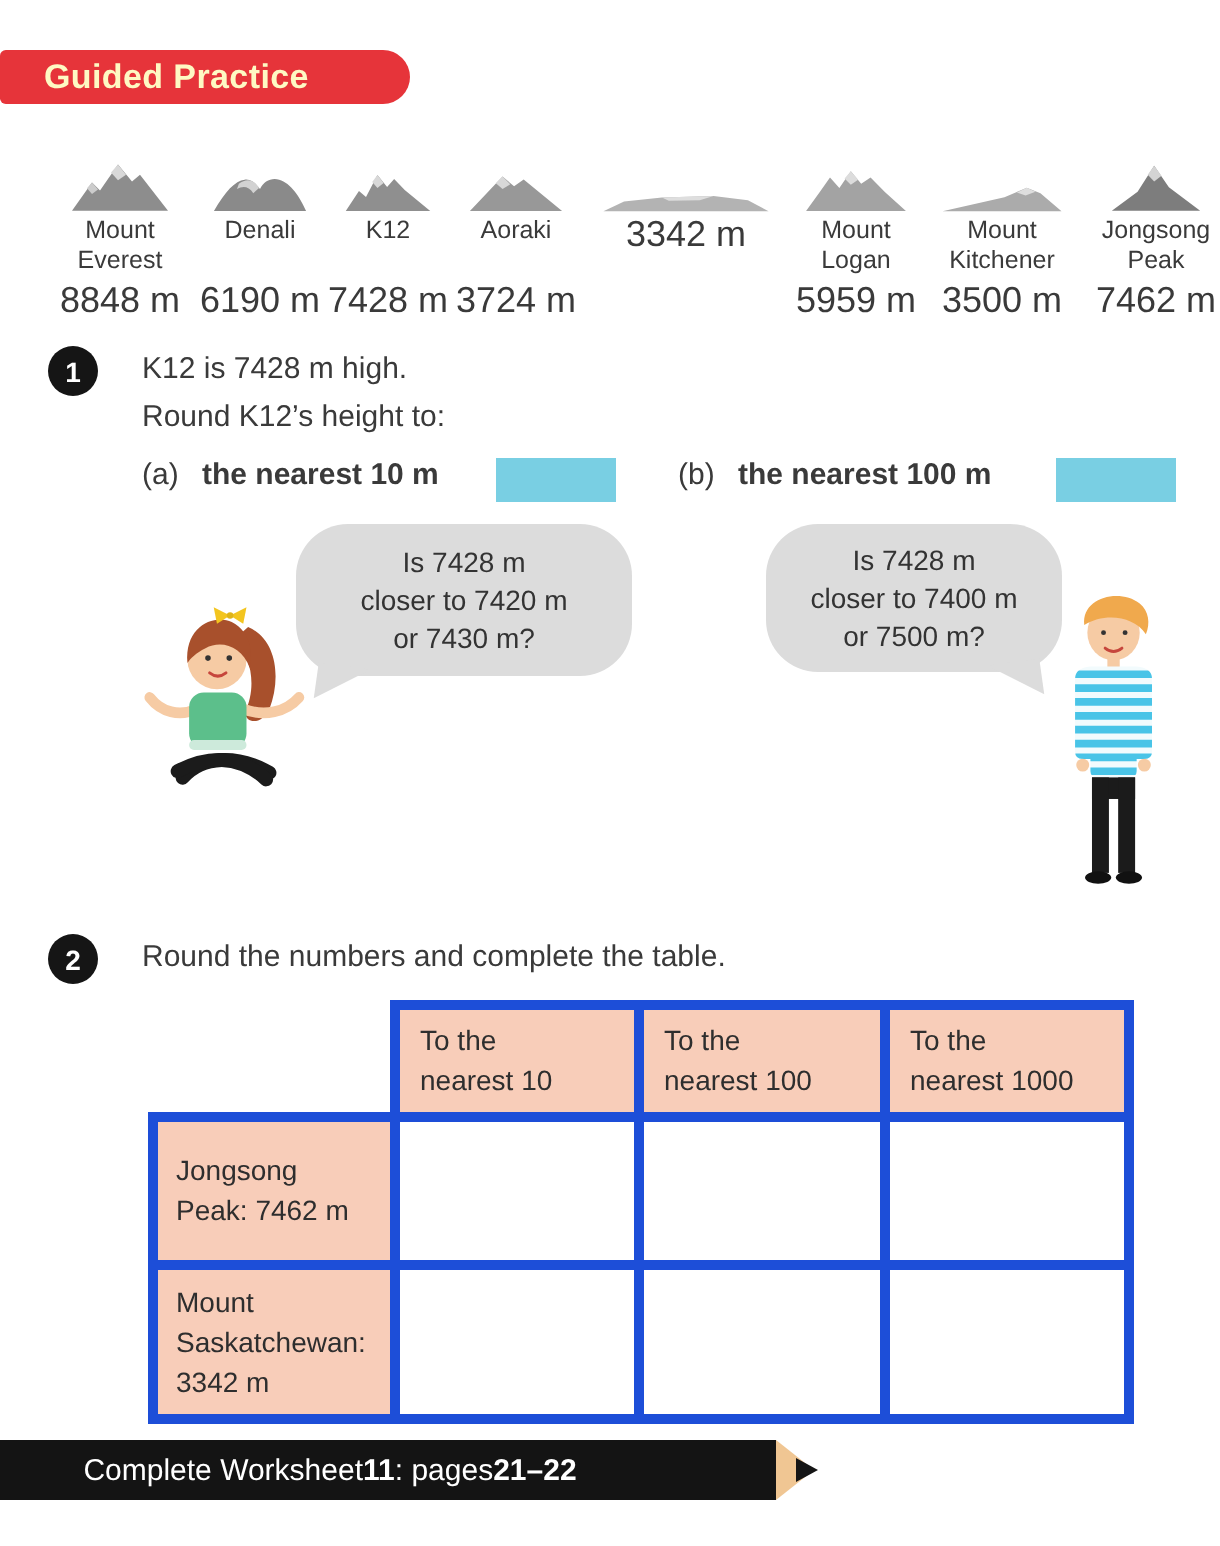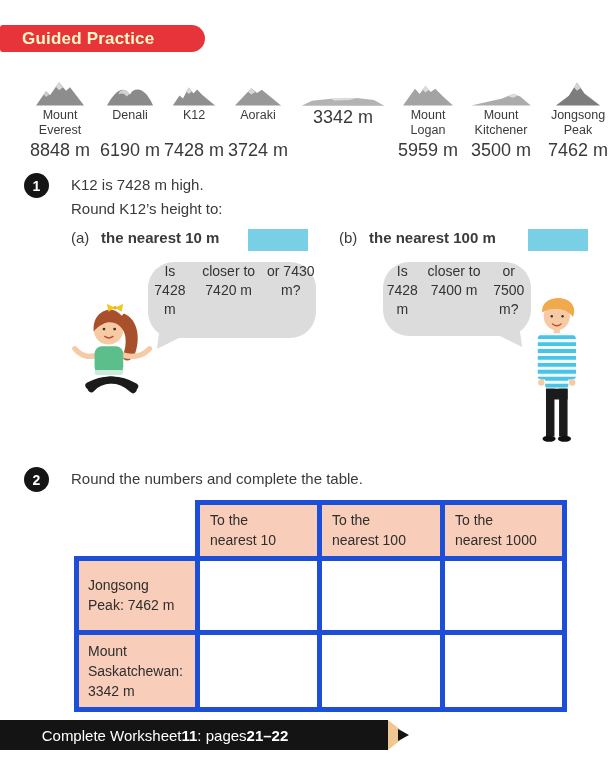--- a/index.html
+++ b/index.html
@@ -24,21 +24,21 @@
   .qnum { position:absolute; width:25px; height:25px; border-radius:50%;
     background:#151515; color:#fff; font-weight:bold; font-size:14px;
     display:flex; align-items:center; justify-content:center; }
   .qline { position:absolute; font-size:15px; line-height:20px; }
   .plabel { position:absolute; font-size:15px; }
   .ptext  { position:absolute; font-size:15px;font-weight:bold; }
   .abox { position:absolute; width:60px; height:22px; background:#79cfe3; }
 
   
   .bubble { position:absolute; background:#dcdcdc; border-radius:26px;
-    display:flex; flex-direction:row; justify-content:center;
+    display:flex; flex-direction:column; justify-content:center;
     text-align:center; font-size:14px; line-height:19px; color:#333; }
   .tail { position:absolute; width:0; height:0; }
   .tail.left  { left:10px;  bottom:-13px; border-top:18px solid #dcdcdc; border-right:26px solid transparent; transform:rotate(8deg); }
   .tail.right { right:10px; bottom:-13px; border-top:18px solid #dcdcdc; border-left:26px solid transparent; transform:rotate(-8deg); }
 
   .figure { position:absolute; }
 
   
   .rtable { position:absolute; left:74px; top:500px; border-collapse:collapse; table-layout:fixed; }
   .rtable th, .rtable td { border:5px solid #1d4ed8; font-size:14px; font-weight:normal; color:#2e2e2e; }

